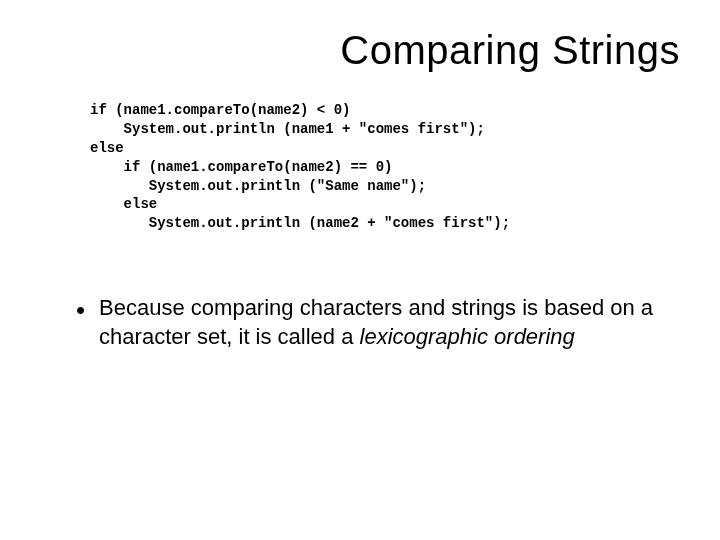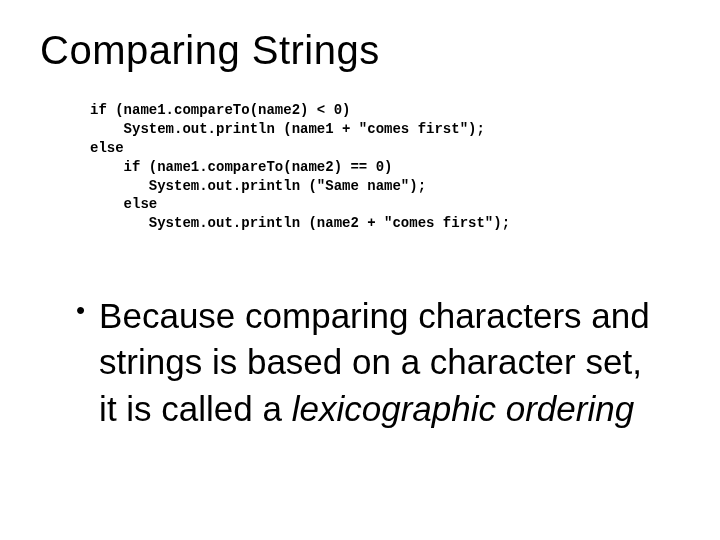--- a/index.html
+++ b/index.html
@@ -1,22 +1,22 @@
 <!DOCTYPE html>
 <html><head>
 <meta charset="utf-8">
 <style>
   * { margin: 0; padding: 0; box-sizing: border-box; }
   html, body { width: 720px; height: 540px; background: #fff; font-family: Arial, Helvetica, sans-serif; color: #000; }
   .slide { width: 720px; height: 540px; position: relative; padding: 20px 40px 30px 40px; }
-  .title { font-size: 40px; font-weight: 400; text-align: left; margin-top: 8px; margin-bottom: 28px; letter-spacing: 0.5px; }
+  .title { font-size: 40px; font-weight: 400; text-align: right; margin-top: 8px; margin-bottom: 28px; letter-spacing: 0.5px; }
   .code-block { font-family: "Courier New", Courier, monospace; font-size: 14px; font-weight: bold; line-height: 1.35; white-space: pre; margin-left: 50px; margin-bottom: 60px; }
   .bullet-row { display: flex; align-items: flex-start; margin-left: 36px; margin-right: 20px; }
   .bullet-dot { font-size: 26px; line-height: 1.2; margin-right: 14px; margin-top: 2px; }
-  .bullet-text { font-size: 35px; line-height: 1.32; }
+  .bullet-text { font-size: 22px; line-height: 1.32; }
   .italic { font-style: italic; }
 </style>
 </head>
 <body>
 
 <div class="slide">
 
   <h1 class="title">Comparing Strings</h1>
 
   <div class="code-block"><span>if (name1.compareTo(name2) &lt; 0)</span>

